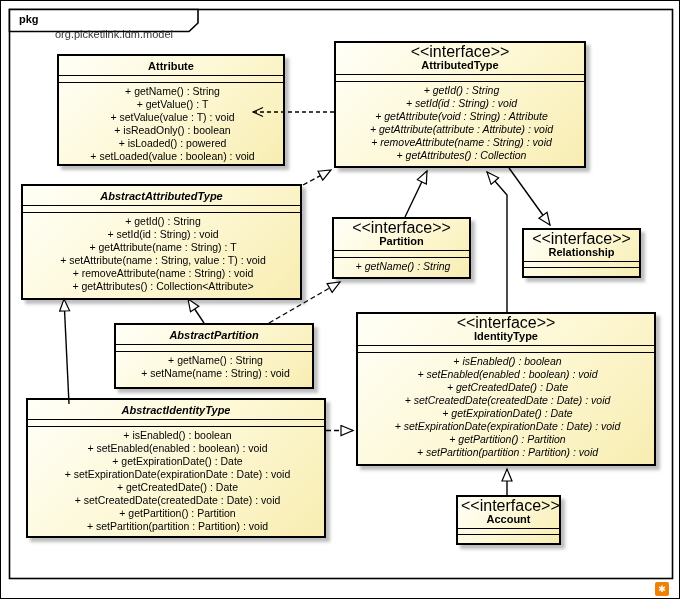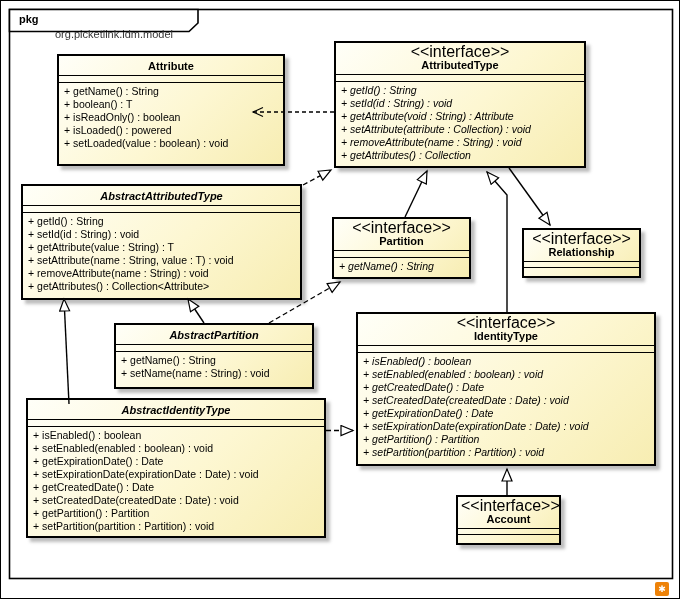--- a/index.html
+++ b/index.html
@@ -15,21 +15,21 @@
     background:linear-gradient(135deg,#fffff8 0%,#fdf7d2 55%,#f7edb2 100%);
     box-shadow:4px 4px 3px rgba(110,110,110,0.45);
     overflow:hidden; z-index:1;
   }
   .title{ border-bottom:1px solid #000; text-align:center; padding:3px 3px 2px 3px; }
   .stereo{ font-size:16px; font-weight:normal; line-height:12px; color:#000; }
   .nm{ font-size:11px; font-weight:bold; line-height:14px; color:#000; }
   .abstract .nm{ font-style:italic; }
   .attrs{ height:6px; border-bottom:1px solid #000; }
   .strip2{ height:5px; border-bottom:1px solid #000; }
-  .ops{ padding:2px 2px 0 5px; font-size:10.5px; line-height:13px; color:#000; white-space:nowrap; }
+  .ops{ padding:2px 2px 0 5px; font-size:10.5px; line-height:13px; color:#000; white-space:nowrap;text-align:center; }
   .iops .op{ font-style:italic; }
 
   #n-attribute{ left:20px; top:53px; width:228px; height:112px;margin-left:36px; }
   #n-attributedtype{ left:333px; top:40px; width:252px; height:127px; }
   #n-abstractattributedtype{ left:20px; top:183px; width:281px; height:116px; }
   #n-partition{ left:331px; top:216px; width:139px; height:62px; }
   #n-relationship{ left:521px; top:227px; width:119px; height:50px; }
   #n-abstractpartition{ left:113px; top:322px; width:200px; height:66px; }
   #n-identitytype{ left:355px; top:311px; width:300px; height:154px; }
   #n-abstractidentitytype{ left:25px; top:397px; width:300px; height:140px; }
@@ -58,52 +58,53 @@
 
 <div id="canvas">
 
   <div class="node" id="n-attribute">
     <div class="title">
       <div class="nm">Attribute</div>
     </div>
     <div class="attrs"></div>
     <div class="ops">
       <div class="op">+ getName() : String</div>
-      <div class="op">+ boolean() : T</div>
+      <div class="op">+ getValue() : T</div>
+      <div class="op">+ setValue(value : T) : void</div>
       <div class="op">+ isReadOnly() : boolean</div>
       <div class="op">+ isLoaded() : powered</div>
       <div class="op">+ setLoaded(value : boolean) : void</div>
     </div>
   </div>
 
   <div class="node iops" id="n-attributedtype">
     <div class="title">
       <div class="stereo">&lt;&lt;interface&gt;&gt;</div>
       <div class="nm">AttributedType</div>
     </div>
     <div class="attrs"></div>
     <div class="ops">
       <div class="op">+ getId() : String</div>
       <div class="op">+ setId(id : String) : void</div>
       <div class="op">+ getAttribute(void : String) : Attribute</div>
-      <div class="op">+ setAttribute(attribute : Collection) : void</div>
+      <div class="op">+ getAttribute(attribute : Attribute) : void</div>
       <div class="op">+ removeAttribute(name : String) : void</div>
       <div class="op">+ getAttributes() : Collection</div>
     </div>
   </div>
 
   <div class="node abstract" id="n-abstractattributedtype">
     <div class="title">
       <div class="nm">AbstractAttributedType</div>
     </div>
     <div class="attrs"></div>
     <div class="ops">
       <div class="op">+ getId() : String</div>
       <div class="op">+ setId(id : String) : void</div>
-      <div class="op">+ getAttribute(value : String) : T</div>
+      <div class="op">+ getAttribute(name : String) : T</div>
       <div class="op">+ setAttribute(name : String, value : T) : void</div>
       <div class="op">+ removeAttribute(name : String) : void</div>
       <div class="op">+ getAttributes() : Collection&lt;Attribute&gt;</div>
     </div>
   </div>
 
   <div class="node iops" id="n-partition">
     <div class="title">
       <div class="stereo">&lt;&lt;interface&gt;&gt;</div>
       <div class="nm">Partition</div>

